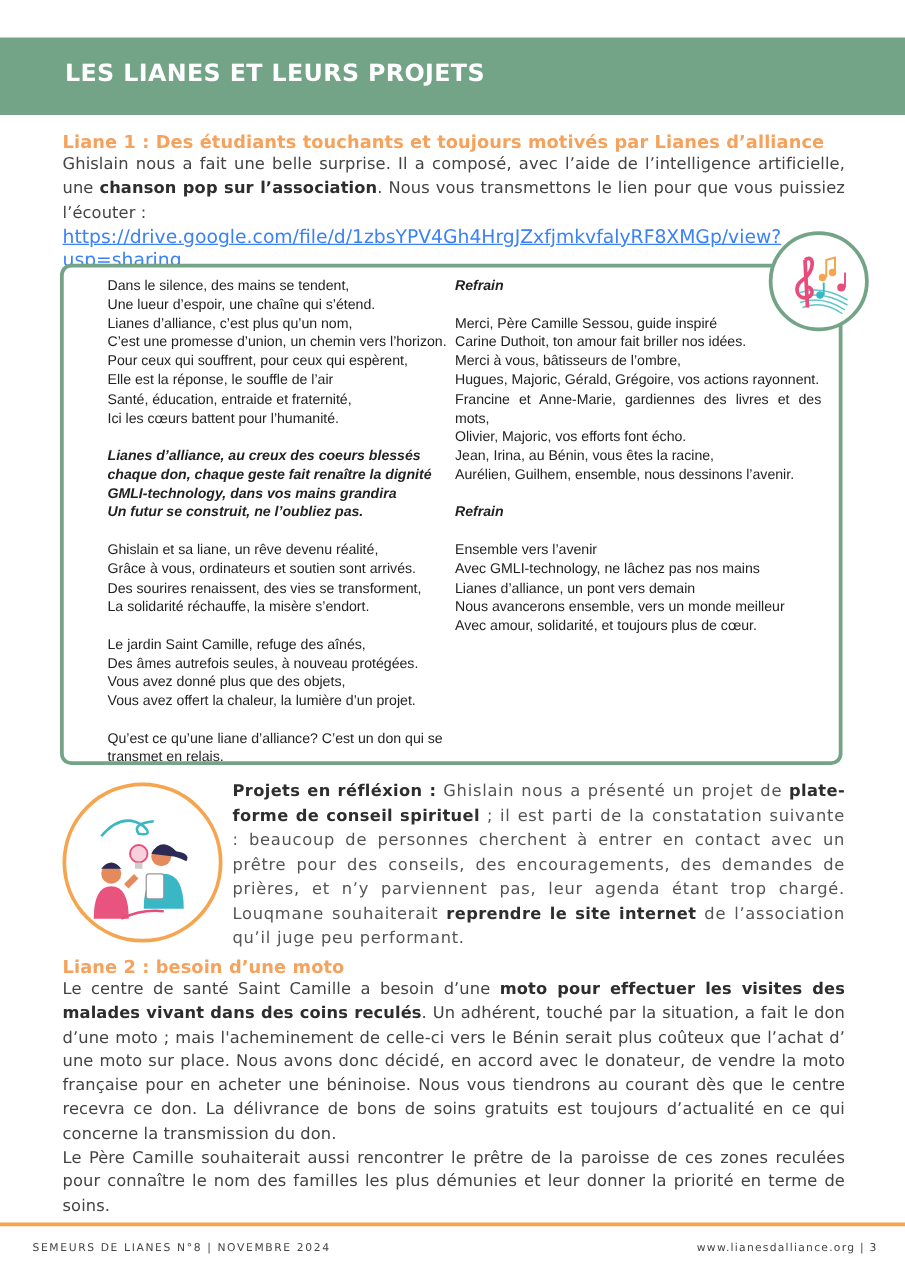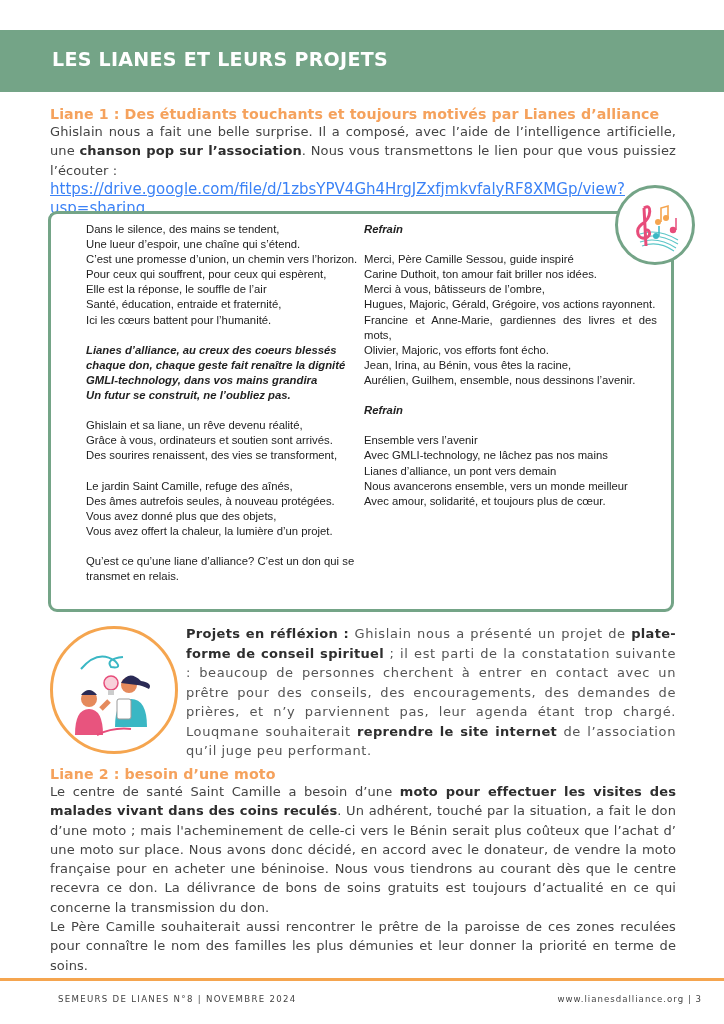--- a/index.html
+++ b/index.html
@@ -59,21 +59,21 @@
   }
   .proj-text b { color: #2e2e2e; letter-spacing: 0.3px; }
 
   .section2 { position: absolute; left: 50px; top: 766px; width: 626px; }
 
   .footer-line { position: absolute; left: 0; top: 978px; width: 724px; height: 3px; background: #f5a54f; }
   .footer-left, .footer-right {
     position: absolute; top: 994px; font-family: "DejaVu Sans", sans-serif;
     font-size: 8.6px; letter-spacing: 1.3px; color: #444;
   }
-  .footer-left { left: 26px; margin-left: 32px; }
+  .footer-left { left: 26px; }
   .footer-right { right: 22px; letter-spacing: 1px; }
 </style>
 </head>
 <body>
 
 <div class="banner">
   <h1>LES LIANES ET LEURS PROJETS</h1>
 </div>
 
 <div class="section1">
@@ -82,36 +82,38 @@
     <span>Ghislain nous a fait une belle surprise. Il a composé, avec l’aide de l’intelligence artificielle, une </span><b>chanson pop sur l’association</b><span>. Nous vous transmettons le lien pour que vous puissiez l’écouter :</span>
   </div>
   <a class="link">https://drive.google.com/file/d/1zbsYPV4Gh4HrgJZxfjmkvfalyRF8XMGp/view?usp=sharing</a>
 </div>
 
 <div class="song-box">
   <div class="song-col left">
     <p>
         <span class="line">Dans le silence, des mains se tendent,</span>
         <span class="line">Une lueur d’espoir, une chaîne qui s’étend.</span>
+        <span class="line">Lianes d’alliance, c’est plus qu’un nom,</span>
         <span class="line">C’est une promesse d’union, un chemin vers l’horizon.</span>
         <span class="line">Pour ceux qui souffrent, pour ceux qui espèrent,</span>
         <span class="line">Elle est la réponse, le souffle de l’air</span>
         <span class="line">Santé, éducation, entraide et fraternité,</span>
         <span class="line">Ici les cœurs battent pour l’humanité.</span>
       </p>
     <p class="bold">
         <span class="line">Lianes d’alliance, au creux des coeurs blessés</span>
         <span class="line">chaque don, chaque geste fait renaître la dignité</span>
         <span class="line">GMLI-technology, dans vos mains grandira</span>
         <span class="line">Un futur se construit, ne l’oubliez pas.</span>
       </p>
     <p>
         <span class="line">Ghislain et sa liane, un rêve devenu réalité,</span>
         <span class="line">Grâce à vous, ordinateurs et soutien sont arrivés.</span>
         <span class="line">Des sourires renaissent, des vies se transforment,</span>
+        <span class="line">La solidarité réchauffe, la misère s’endort.</span>
       </p>
     <p>
         <span class="line">Le jardin Saint Camille, refuge des aînés,</span>
         <span class="line">Des âmes autrefois seules, à nouveau protégées.</span>
         <span class="line">Vous avez donné plus que des objets,</span>
         <span class="line">Vous avez offert la chaleur, la lumière d’un projet.</span>
       </p>
     <p class="tight">Qu’est ce qu’une liane d’alliance? C’est un don qui se transmet en relais.</p>
   </div>
   <div class="song-col right">

